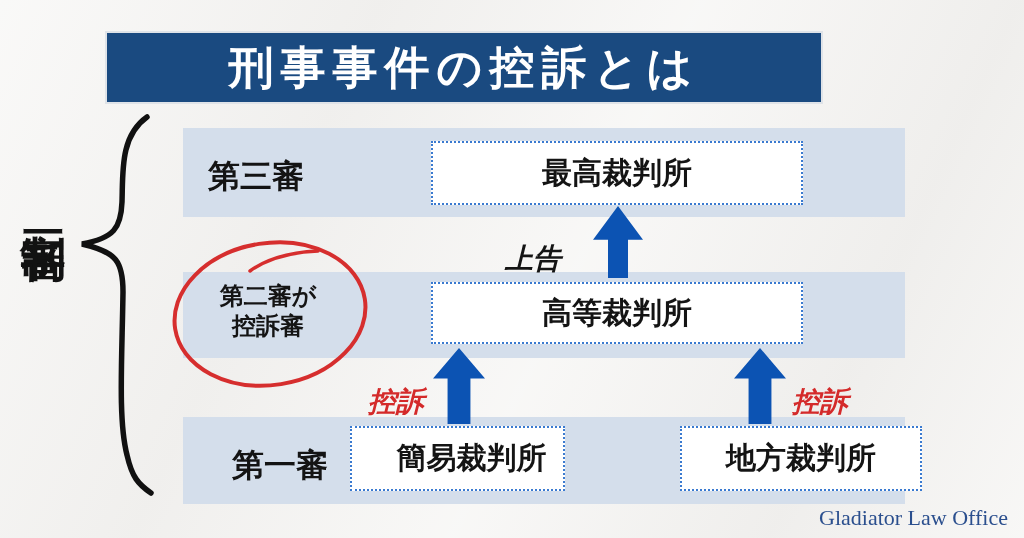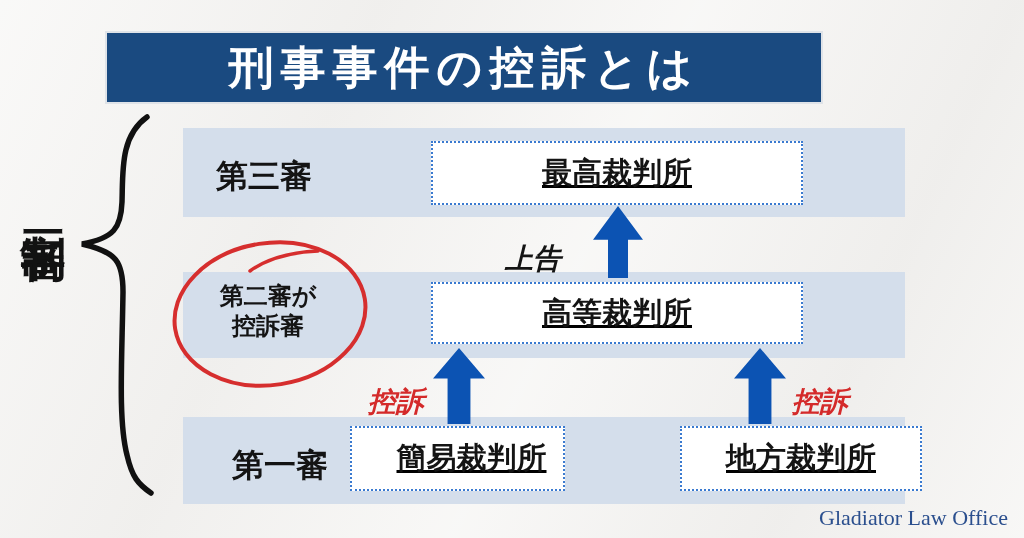--- a/index.html
+++ b/index.html
@@ -36,27 +36,27 @@
   .overlay{position:absolute;left:0;top:0;width:1024px;height:538px;z-index:4;pointer-events:none;}
   
   .band{position:absolute;left:183px;width:722px;background:#d4deeb;z-index:1;}
   .band.t3{top:128px;height:89px;}
   .band.t2{top:272px;height:86px;}
   .band.t1{top:417px;height:87px;}
   
   .tier-label{
     position:absolute;color:#141414;font-weight:bold;z-index:3;white-space:nowrap;
   }
-  .lbl-t3{left:216px;top:155px;font-size:32px;}
+  .lbl-t3{left:208px;top:155px;font-size:32px;}
   .lbl-t2{left:183px;top:281px;width:170px;font-size:24px;text-align:center;line-height:1.23;}
   .lbl-t1{left:232px;top:444px;font-size:32px;}
   
   .court-box{
     position:absolute;background:#ffffff;border:2px dotted #3a7ad0;box-sizing:border-box;
-    display:flex;align-items:center;justify-content:center;z-index:3;text-decoration:underline;
+    display:flex;align-items:center;justify-content:center;z-index:3;
   }
   .court-box span{font-size:30px;font-weight:bold;color:#141414;white-space:nowrap;}
   .box-supreme{left:431px;top:141px;width:372px;height:64px;}
   .box-high{left:431px;top:282px;width:372px;height:62px;}
   .box-summary{left:350px;top:426px;width:215px;height:65px;padding-left:28px;}
   .box-district{left:680px;top:426px;width:242px;height:65px;}
   
   .arrow{position:absolute;background:#0c53b3;z-index:2;}
   .arrow-center{
     left:593px;top:206px;width:50px;height:72px;

